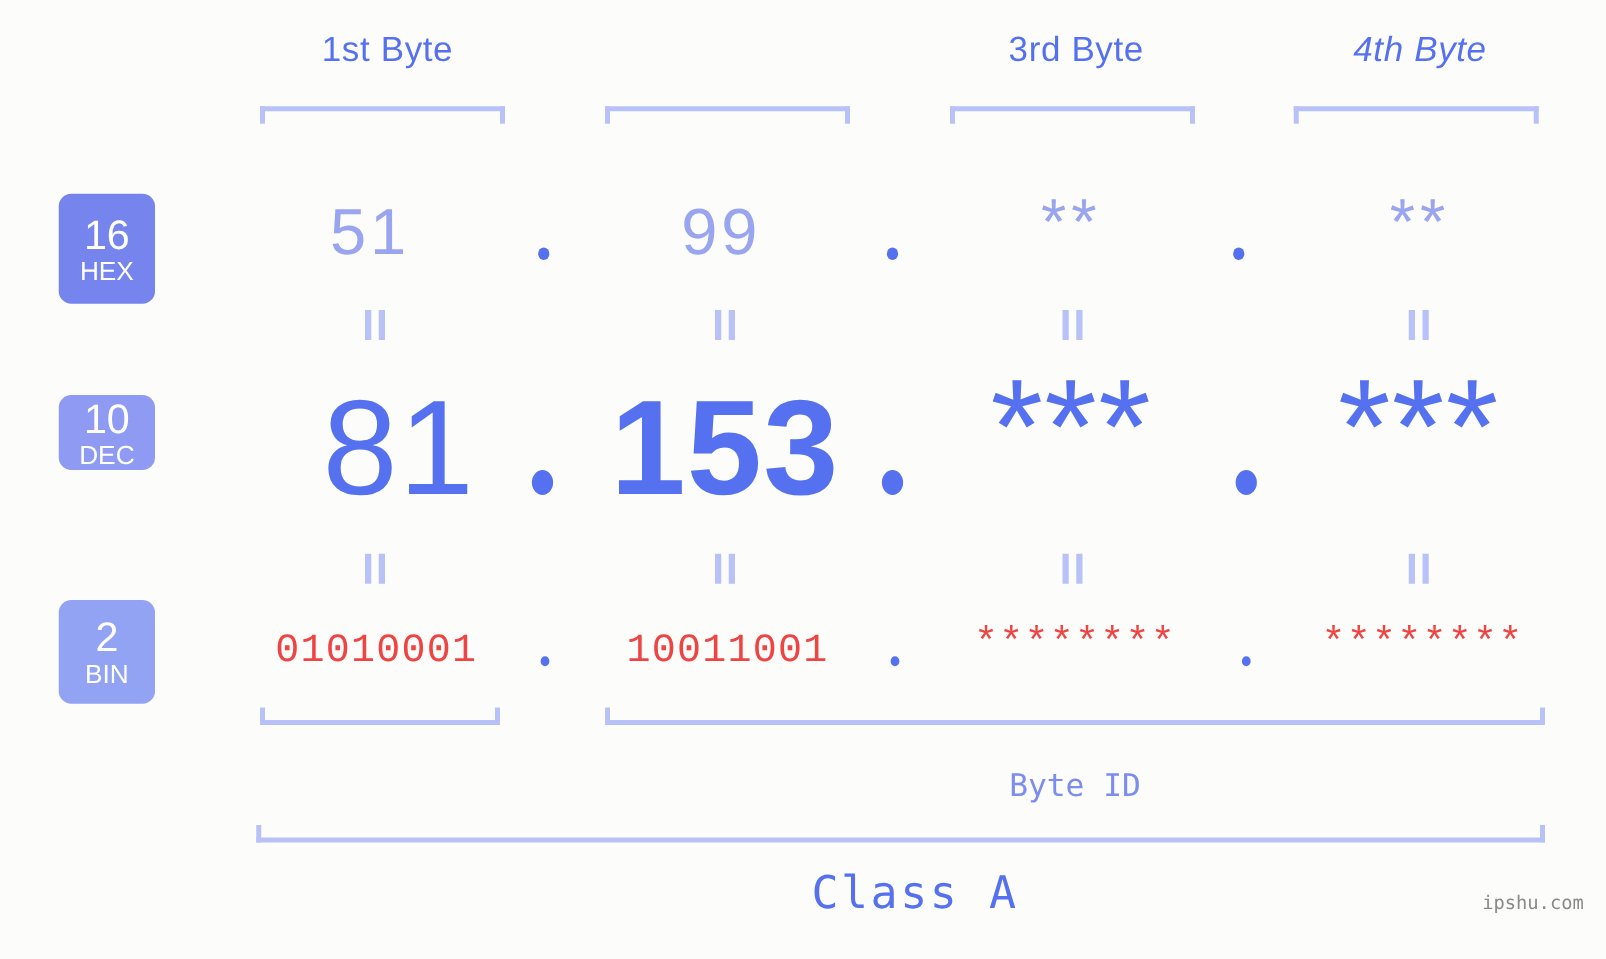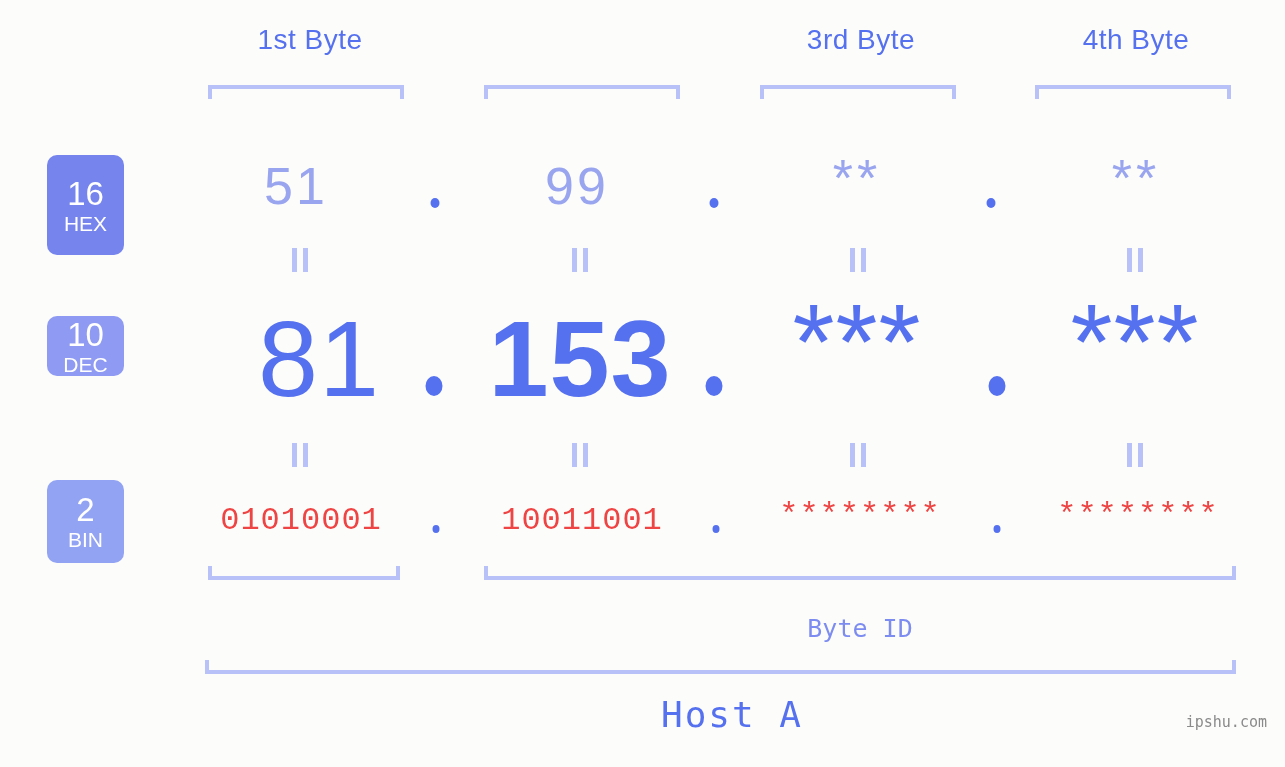--- a/index.html
+++ b/index.html
@@ -70,21 +70,21 @@
   .badge .num {
     font-size: 33px;
     font-weight: 400;
     letter-spacing: 0px;
   }
   .badge .lbl {
     font-size: 21px;
     font-weight: 400;
     margin-top: 3px;
   }
-  #badge-hex { top: 155px; height: 100px; background: #7684ee; }
+  #badge-hex { top: 155px; height: 88px; background: #7684ee; }
   #badge-dec { top: 316px; height: 60px; background: #8f9bf2; }
   #badge-bin { top: 480px; height: 83px; background: #93a3f4; }
 
   
   .row {
     position: absolute;
     left: 0;
     width: 1285px;
     height: 0;
   }
@@ -186,21 +186,21 @@
     letter-spacing: 0px;
   }
 </style>
 </head>
 <body>
 
 <div id="stage">
 
   <div class="byte-head" style="left:210px; width:200px;">1st Byte</div>
   <div class="byte-head" style="left:761px; width:200px;">3rd Byte</div>
-  <div class="byte-head" style="left:1036px; width:200px;">4th Byte</div>
+  <div class="byte-head" style="left:1036px; width:200px;font-style:italic;">4th Byte</div>
 
   <div class="bracket-down" style="left:208px; top:85px; width:196px;"></div>
   <div class="bracket-down" style="left:484px; top:85px; width:196px;"></div>
   <div class="bracket-down" style="left:760px; top:85px; width:196px;"></div>
   <div class="bracket-down" style="left:1035px; top:85px; width:196px;"></div>
 
   <div id="badge-hex" class="badge">
     <span class="num">16</span>
     <span class="lbl">HEX</span>
   </div>
@@ -276,17 +276,17 @@
     <div class="dot dot-xs" style="left:716px; top:9px;"></div>
     <div class="dot dot-xs" style="left:997px; top:9px;"></div>
   </div>
 
   <div class="bracket-up" style="left:208px; top:566px; width:192px;"></div>
   <div class="bracket-up" style="left:484px; top:566px; width:752px;"></div>
 
   <div class="bottom-label" style="left:860px; top:614px;">Byte ID</div>
 
   <div class="bracket-up" style="left:205px; top:660px; width:1031px;"></div>
-  <div class="class-label" style="left:732px; top:694px;">Host A</div>
+  <div class="class-label" style="left:732px; top:694px;">Class A</div>
 
   <div id="watermark">ipshu.com</div>
 
 </div>
 
 </body></html>

